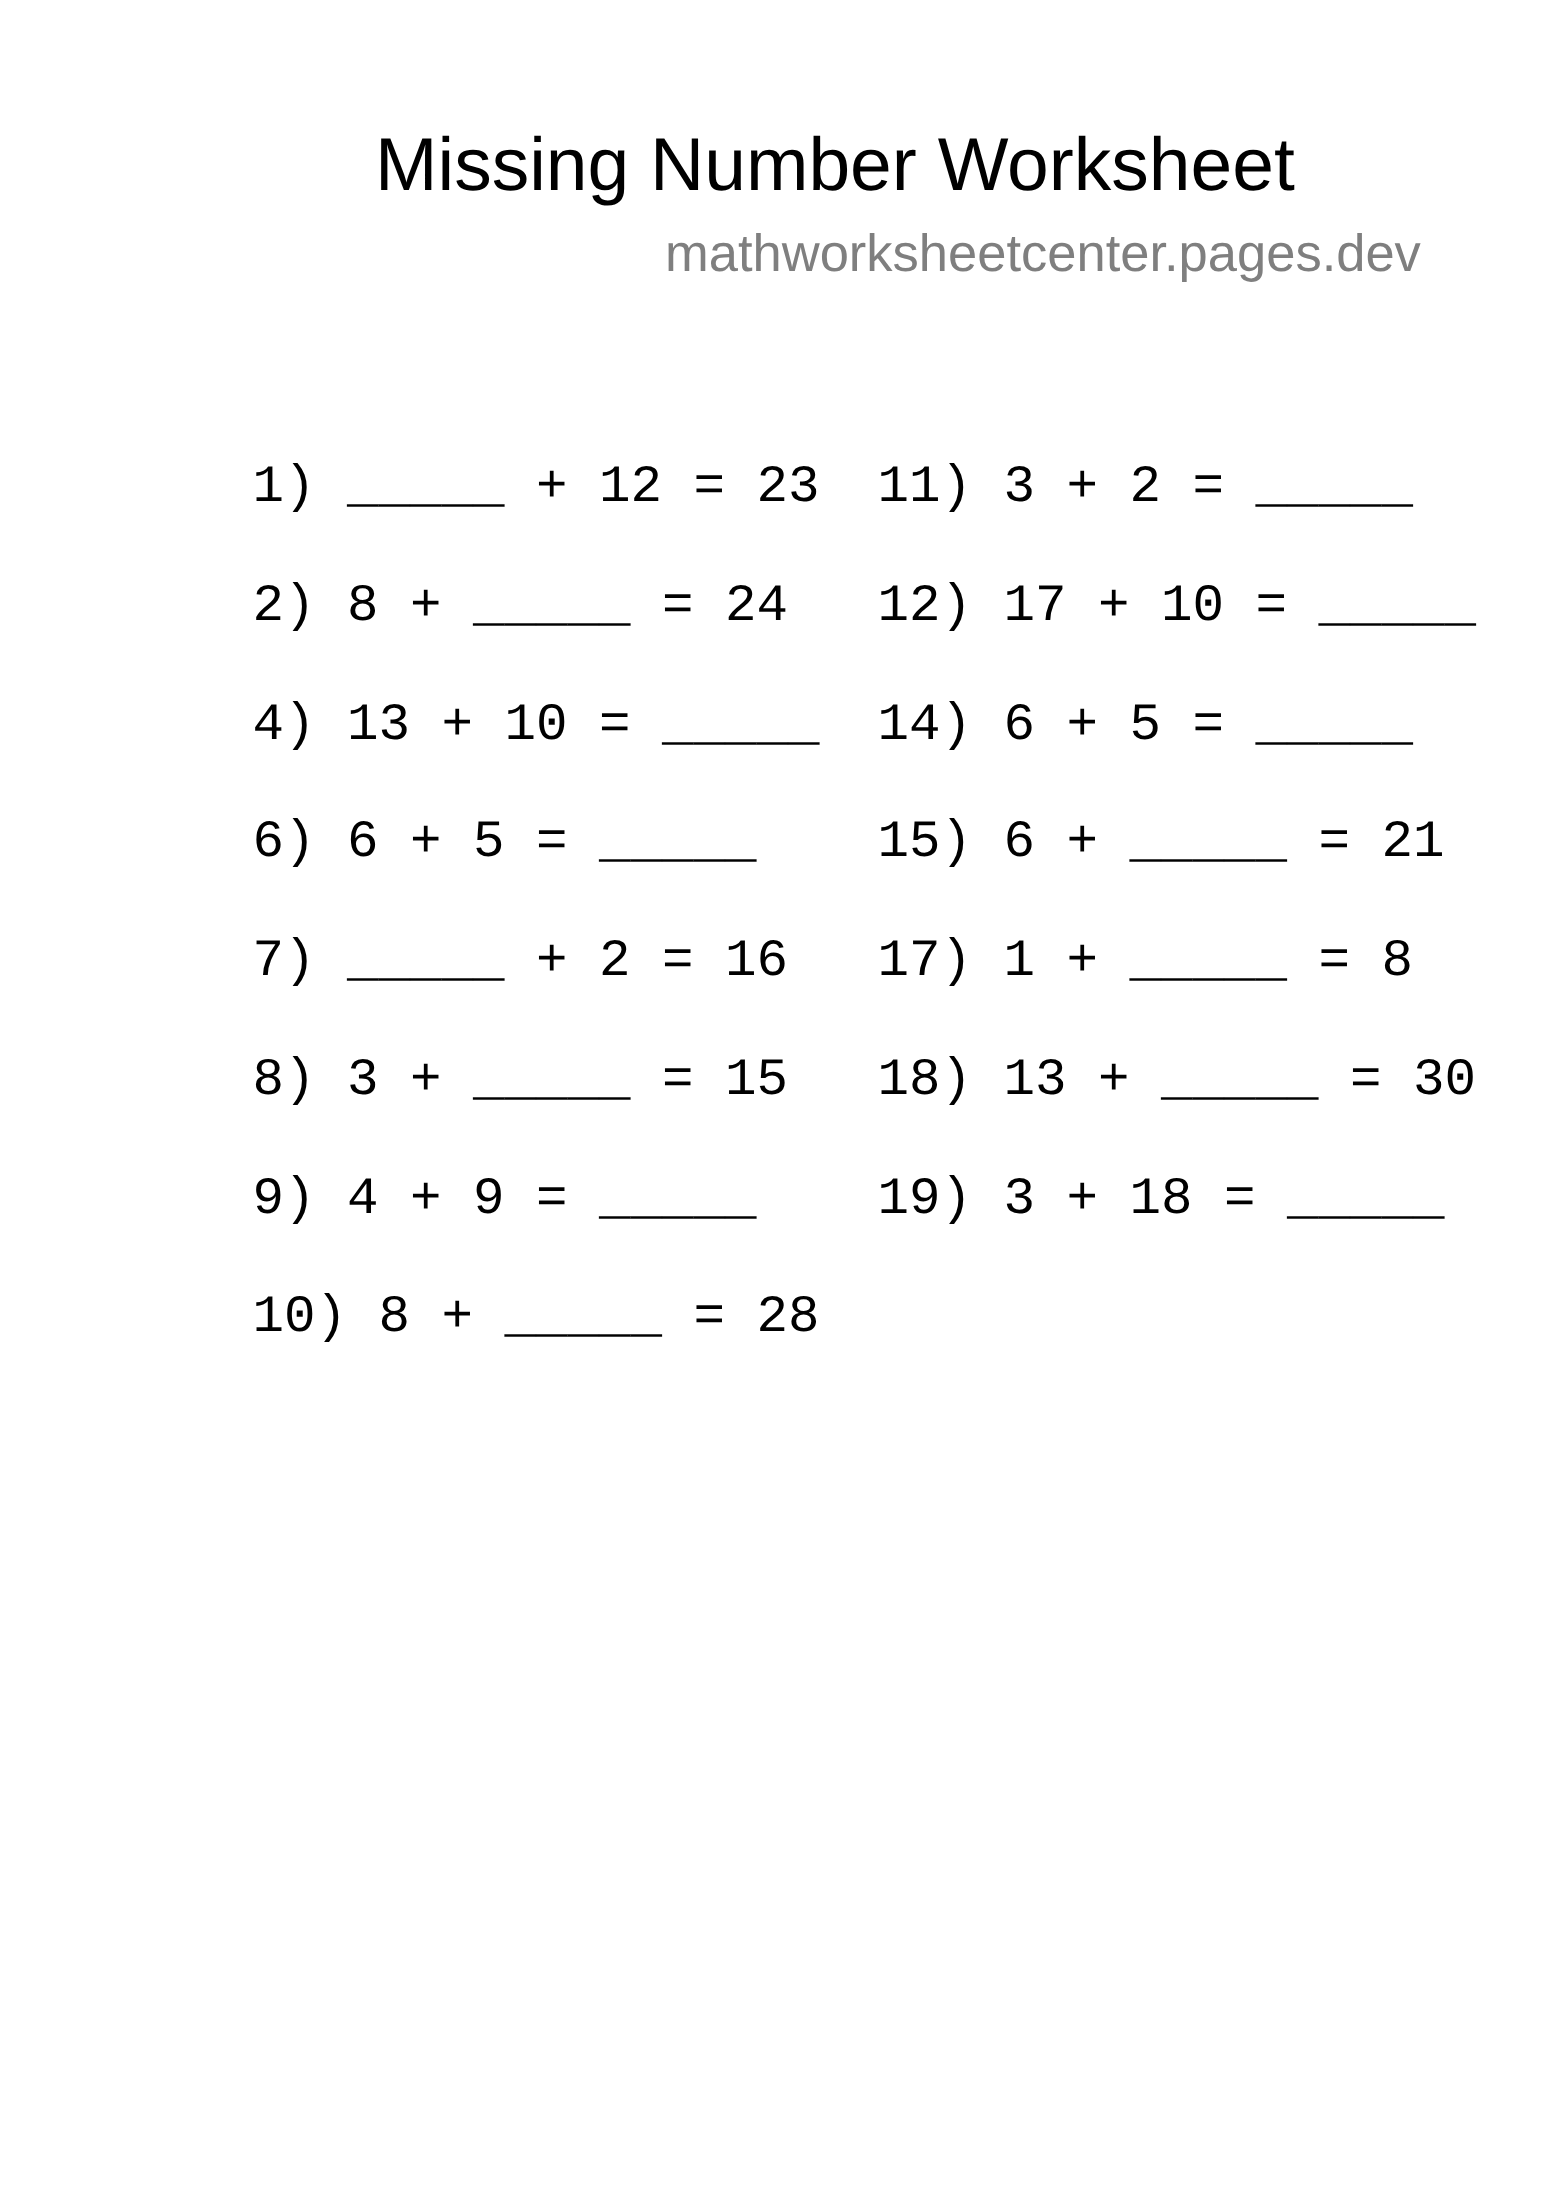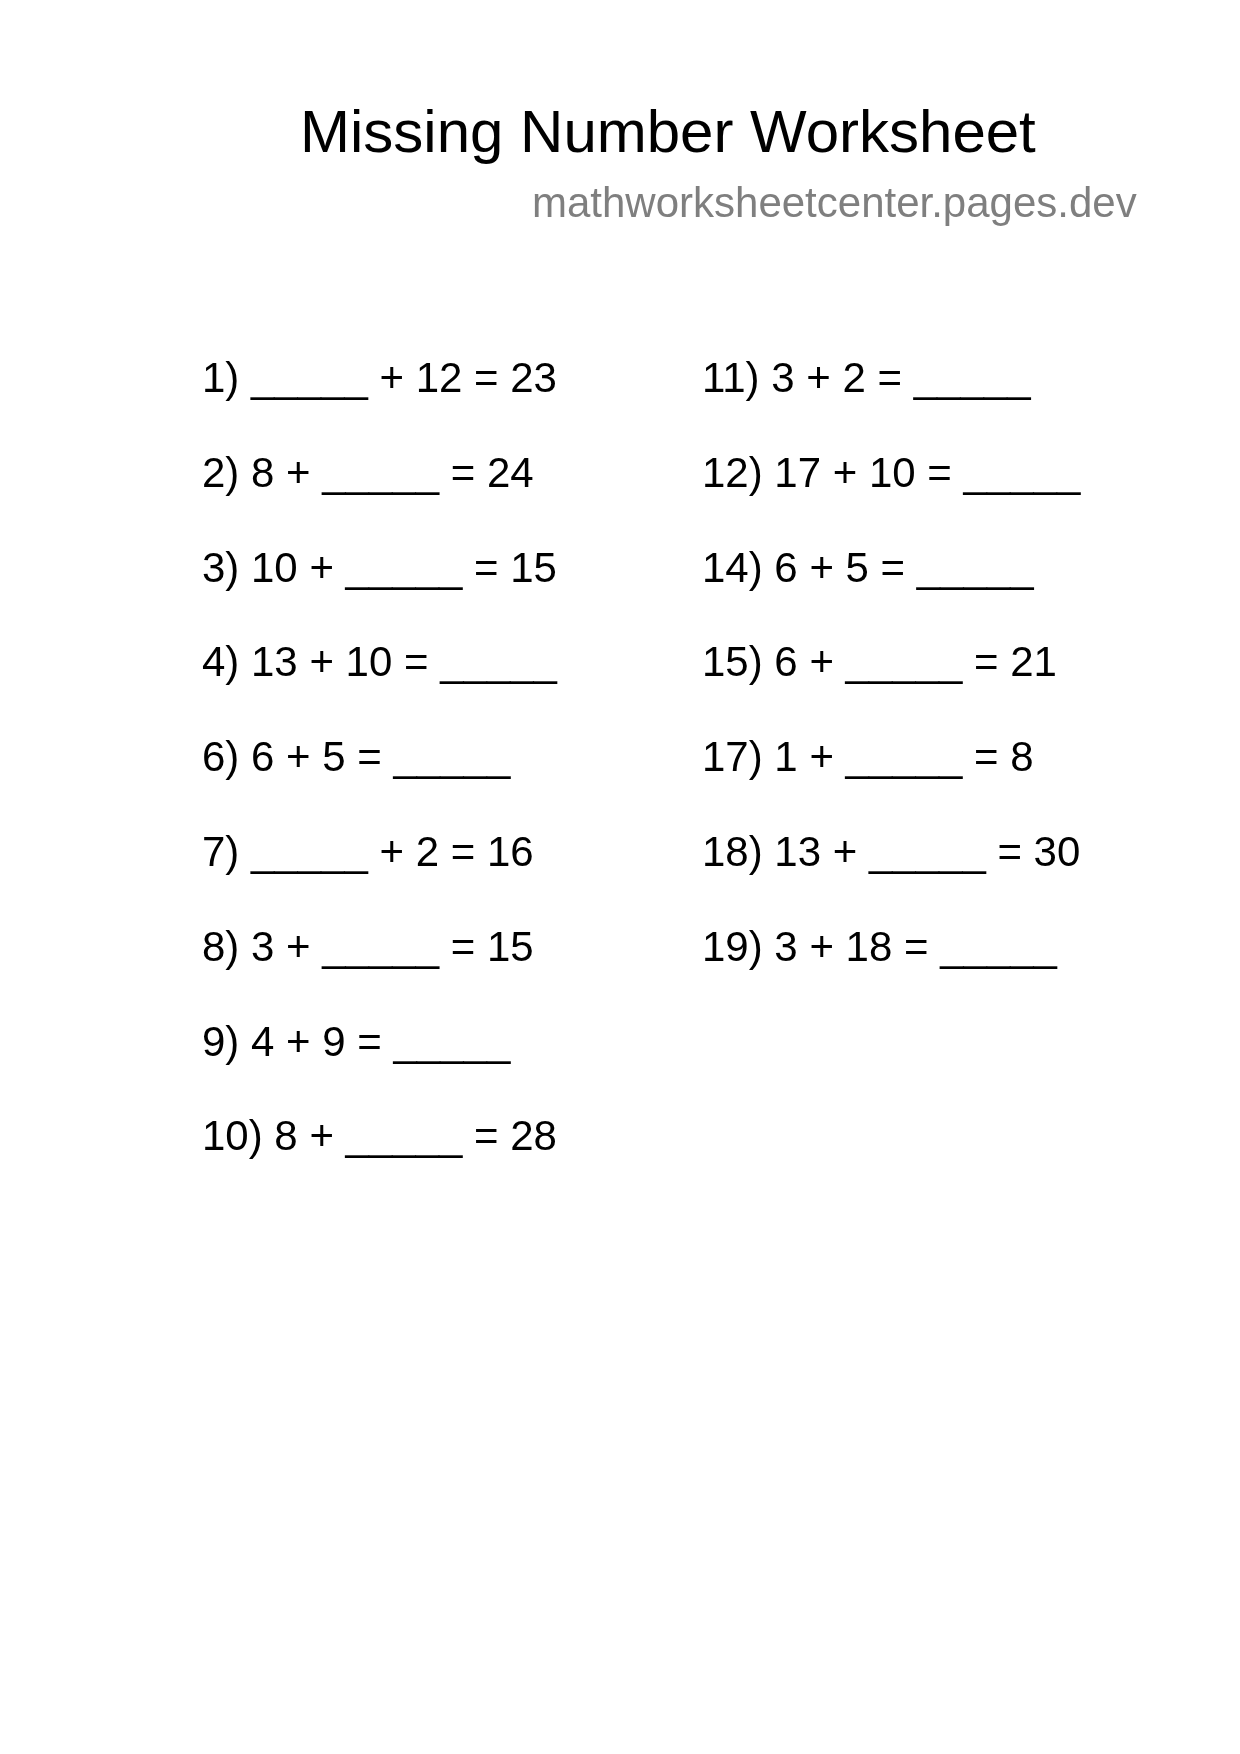--- a/index.html
+++ b/index.html
@@ -32,42 +32,42 @@
       left: 500px;
       top: 178px;
       font-size: 42px;
       line-height: 50px;
       white-space: nowrap;
       color: #7f7f7f;
       margin-left: 32px;
     }
     .column {
       position: absolute;
-      top: 350px;
+      top: 362px;
+      font-family: Liberation Mono, monospace;
     }
     .col-left { left: 202px; }
     .col-right { left: 702px; }
     .problem {
       font-size: 42px;
       height: 94.8px;
       line-height: 56px;
       white-space: pre;
       color: #000000;
     }
   </style>
 </head>
 <body>
 
 <div class="title">Missing Number Worksheet</div>
 <div class="subtitle">mathworksheetcenter.pages.dev</div>
 
 <div class="column col-left">
   <div class="problem">1) _____ + 12 = 23</div>
   <div class="problem">2) 8 + _____ = 24</div>
-  <div class="problem">3) 10 + _____ = 15</div>
   <div class="problem">4) 13 + 10 = _____</div>
   <div class="problem">6) 6 + 5 = _____</div>
   <div class="problem">7) _____ + 2 = 16</div>
   <div class="problem">8) 3 + _____ = 15</div>
   <div class="problem">9) 4 + 9 = _____</div>
   <div class="problem">10) 8 + _____ = 28</div>
 </div>
 
 <div class="column col-right">
   <div class="problem">11) 3 + 2 = _____</div>

